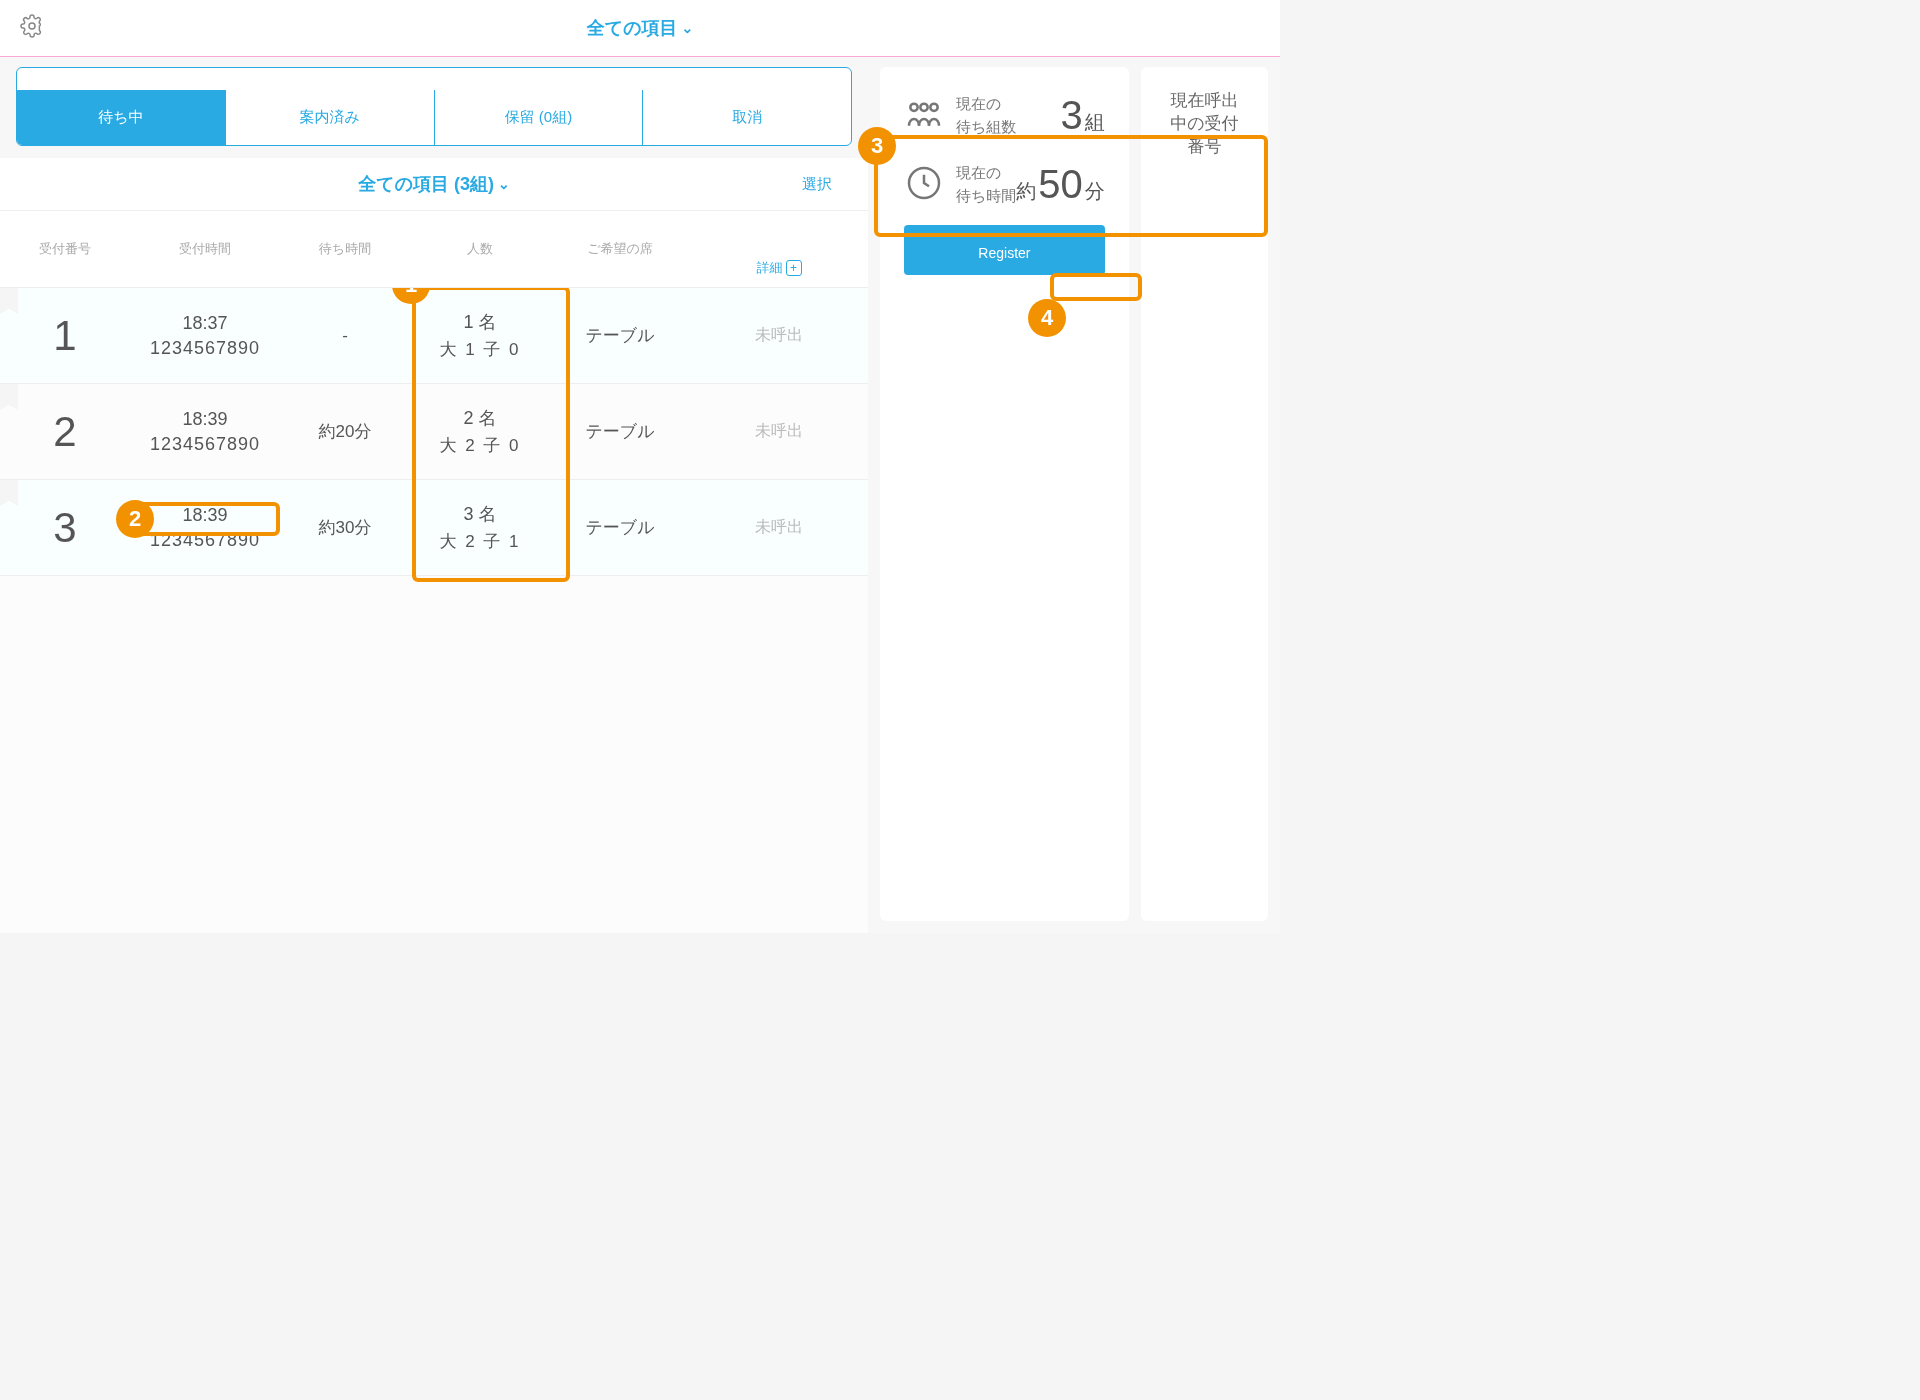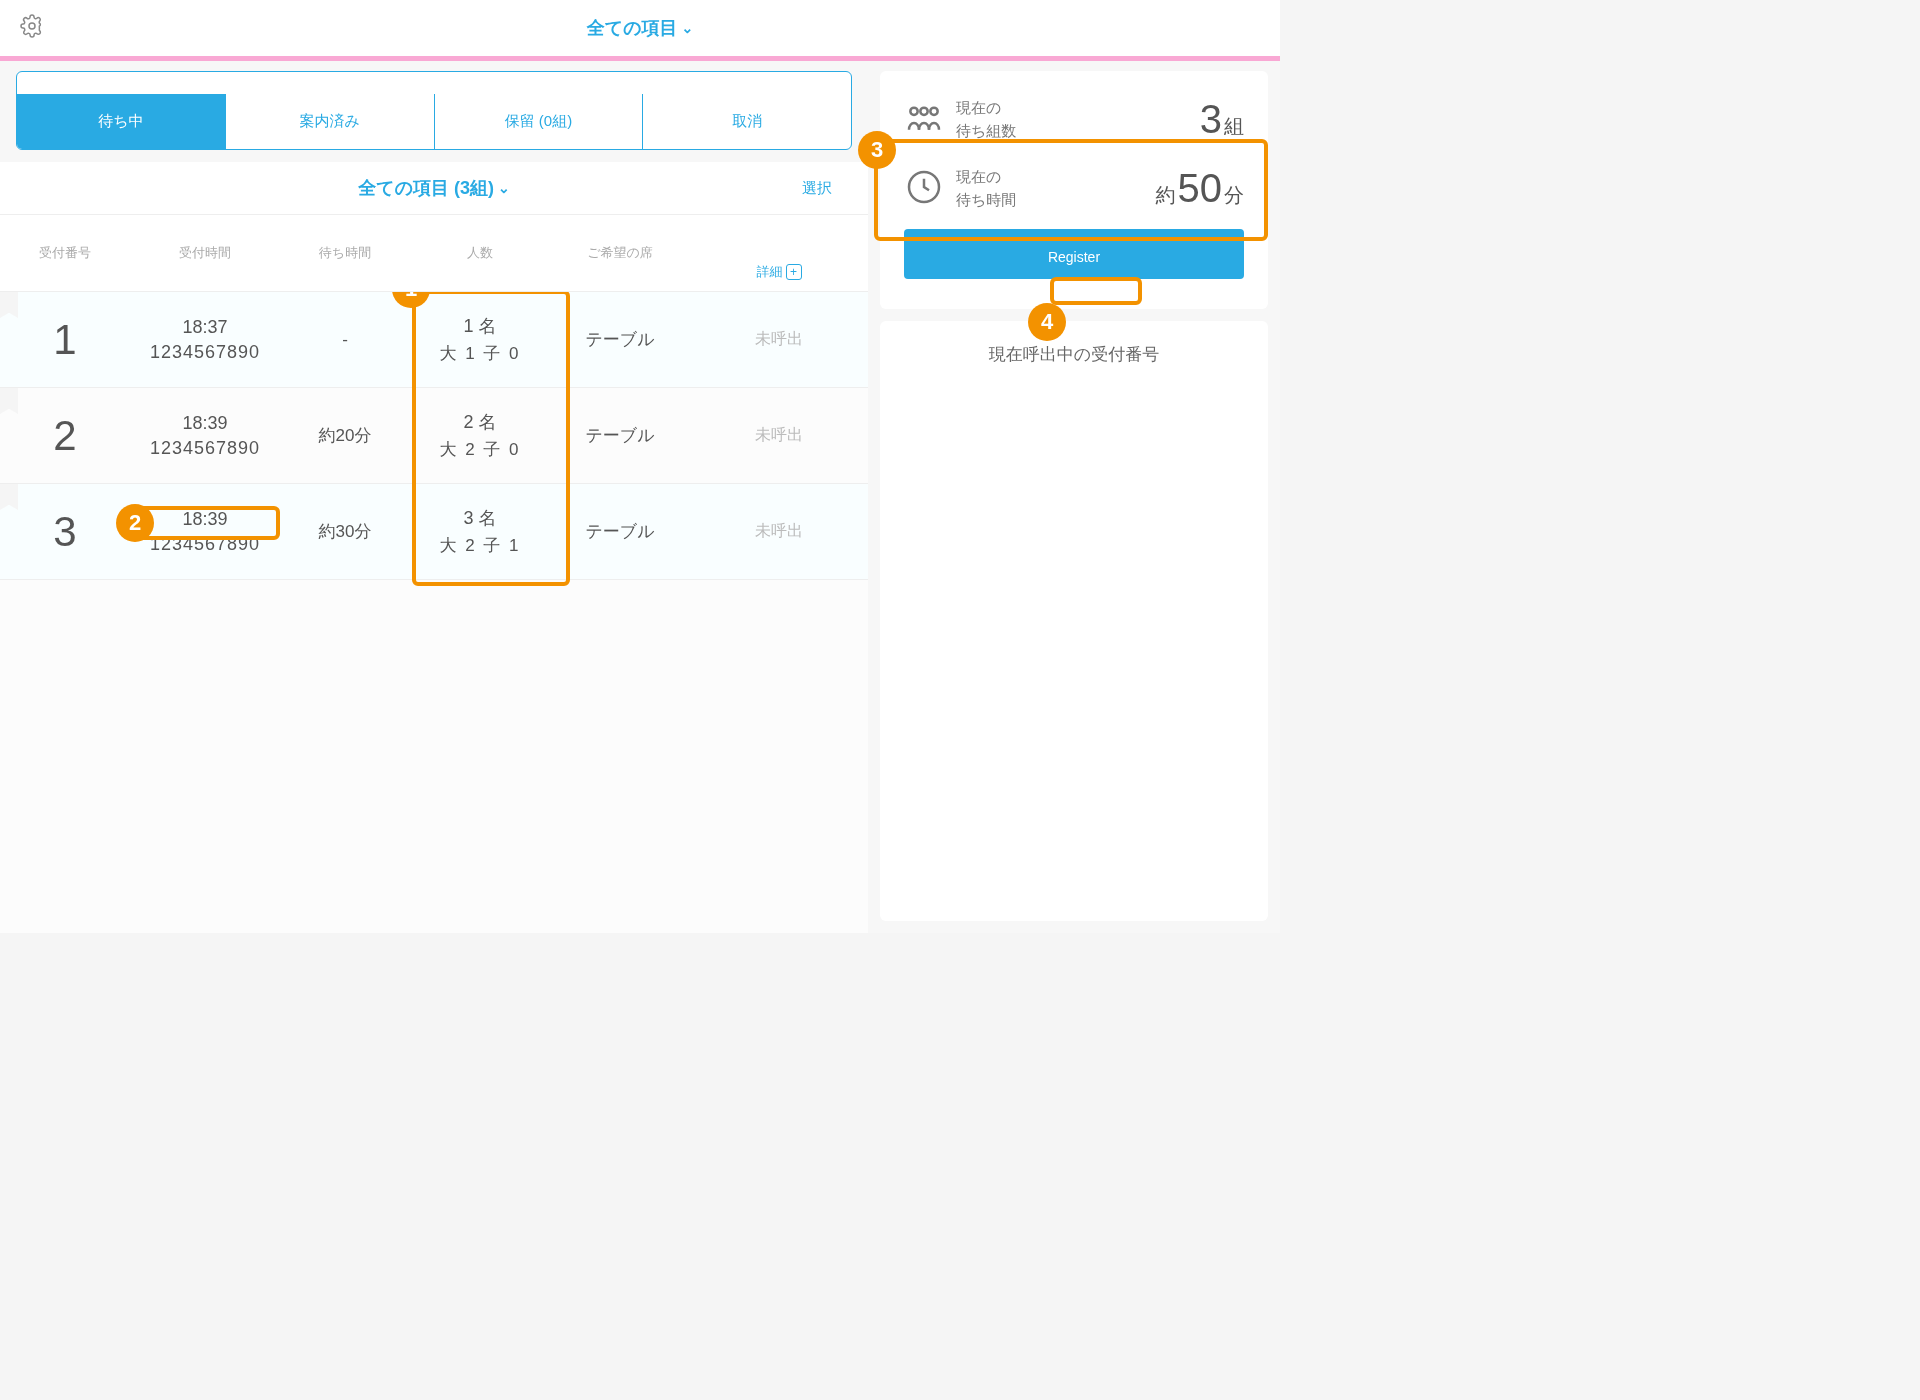--- a/index.html
+++ b/index.html
@@ -18,21 +18,21 @@
     .app {
       display: flex;
       flex-direction: column;
       height: 100%;
       background: #fff;
     }
     .topbar {
       display: flex;
       align-items: center;
       padding: 14px 20px;
-      border-bottom: 5px solid #f9a8d4;
+      border-bottom: 1px solid #f9a8d4;
       background: #fff;
       position: relative;
     }
     .gear-icon {
       width: 24px;
       height: 24px;
       color: #888;
     }
     .topbar-title {
       position: absolute;
@@ -283,21 +283,21 @@
     }
     .list-area {
       position: relative;
       flex: 1;
       overflow: auto;
       background: #fcfcfc;
     }
     .right-inner {
       padding: 10px 12px 12px 0;
       display: flex;
-      flex-direction: column;
+      flex-direction: row;
       gap: 12px;
       height: 100%;
       justify-content: space-between;
     }
   </style>
 </head>
 <body>
 
 <div class="app">
 

